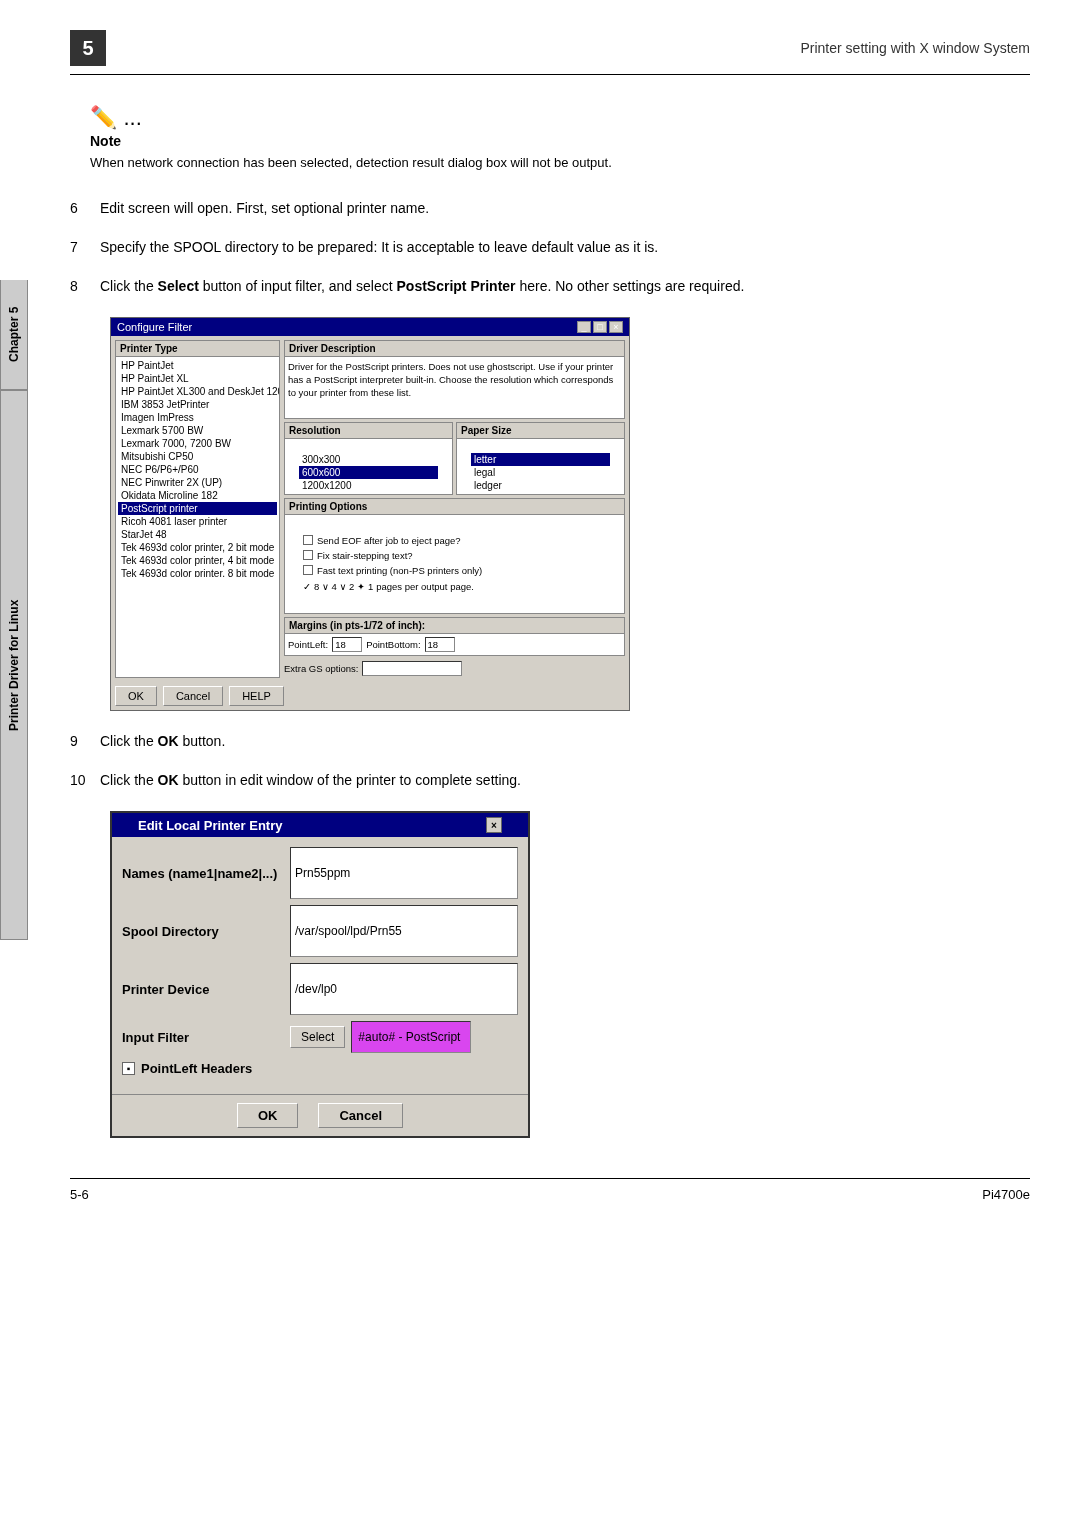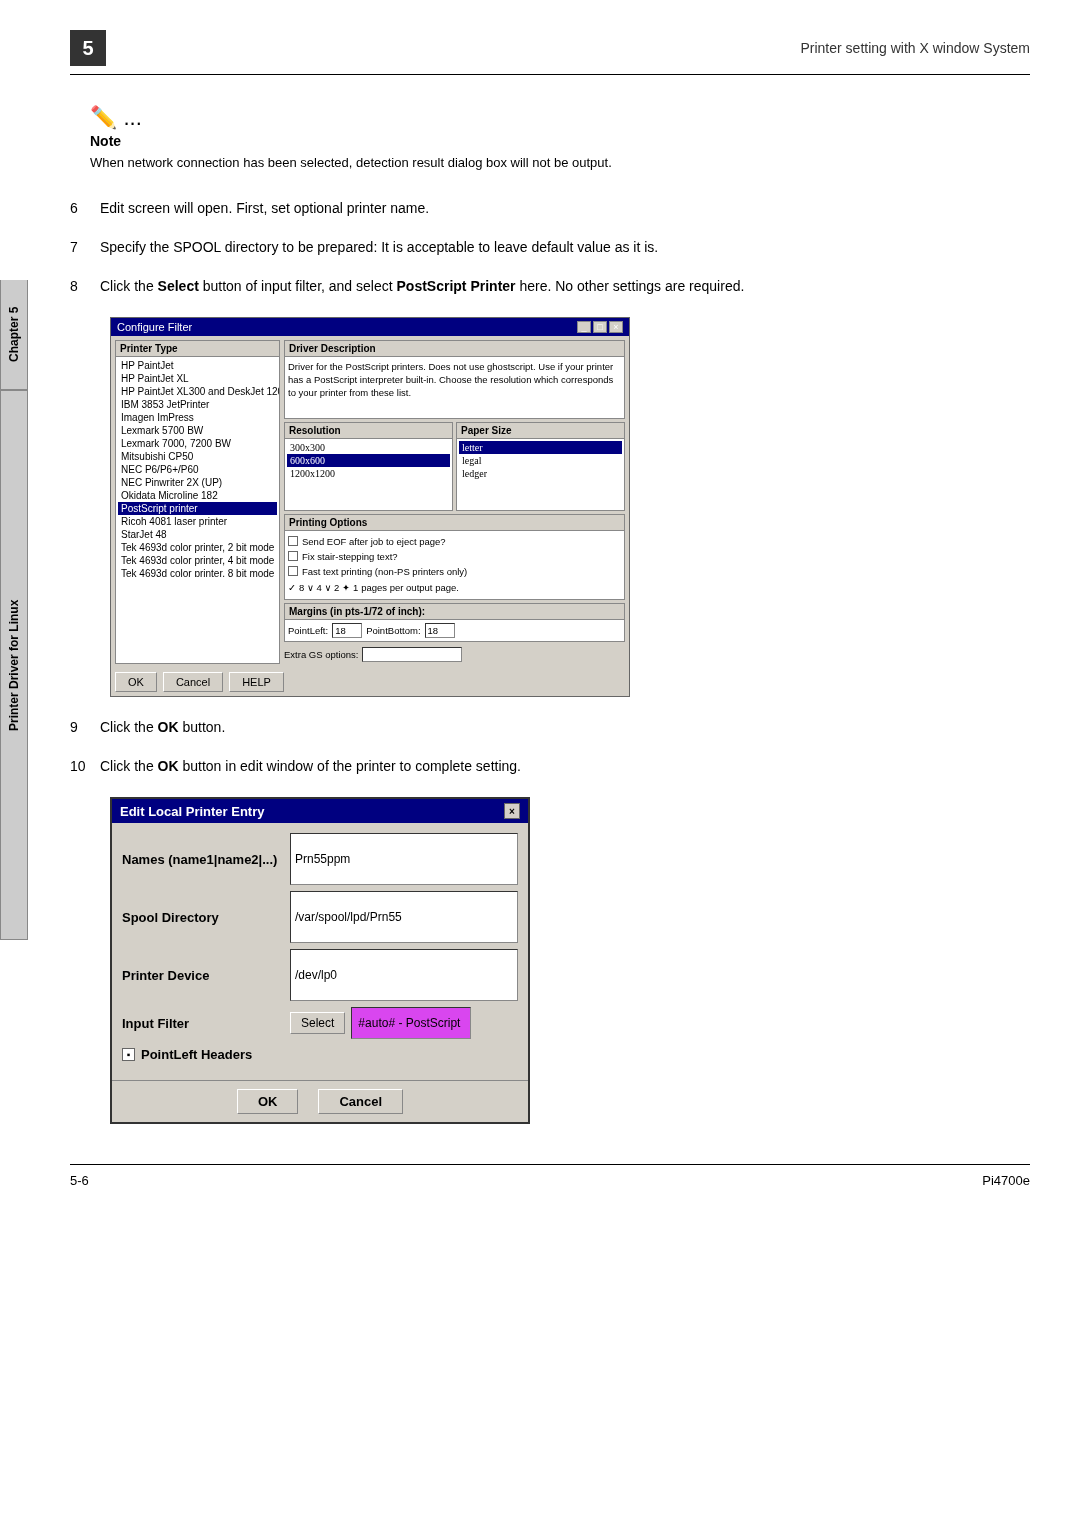--- a/index.html
+++ b/index.html
@@ -209,24 +209,23 @@
 
     .section-title-bar {
       background: #d4d0c8;
       padding: 2px 4px;
       font-weight: bold;
       font-size: 10px;
       border-bottom: 1px solid #888;
     }
 
     .res-list, .paper-list {
-      padding: 2px;
-      height: 71px;
+      padding: 14px;
+      height: 55px;
       overflow-y: auto;
-      font-family: Liberation Serif, serif;
     }
 
     .res-item, .paper-item {
       padding: 1px 3px;
       font-size: 10px;
       cursor: pointer;
     }
 
     .res-item.selected, .paper-item.selected {
       background: #000080;
@@ -254,21 +253,21 @@
       align-items: center;
       justify-content: space-between;
     }
 
     .printing-options-section {
       border: 1px solid #888;
       background: #fff;
     }
 
     .print-options-content {
-      padding: 3px;
+      padding: 18px;
       font-size: 9.5px;
       line-height: 1.6;
     }
 
     .checkbox-item {
       display: flex;
       align-items: center;
       gap: 4px;
       font-size: 9.5px;
     }
@@ -338,21 +337,21 @@
       margin: 20px 0 20px 40px;
       border: 2px solid #333;
       background: #d4d0c8;
       width: 420px;
       font-size: 13px;
     }
 
     .edit-dialog-titlebar {
       background: #000080;
       color: #fff;
-      padding: 4px 8px;
+      padding: 4px 26px;
       display: flex;
       align-items: center;
       justify-content: space-between;
       font-size: 13px;
       font-weight: bold;
     }
 
     .edit-dialog-close {
       width: 16px;
       height: 16px;

